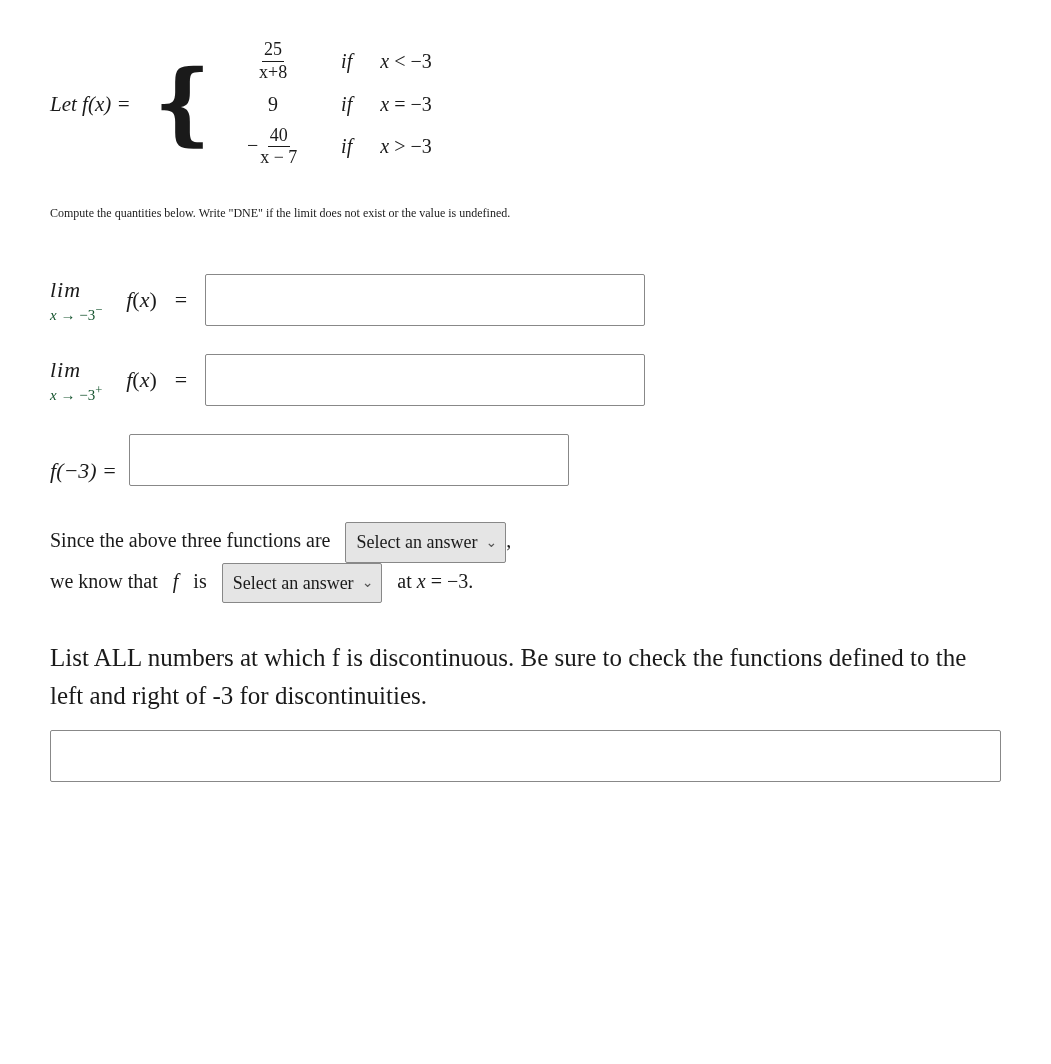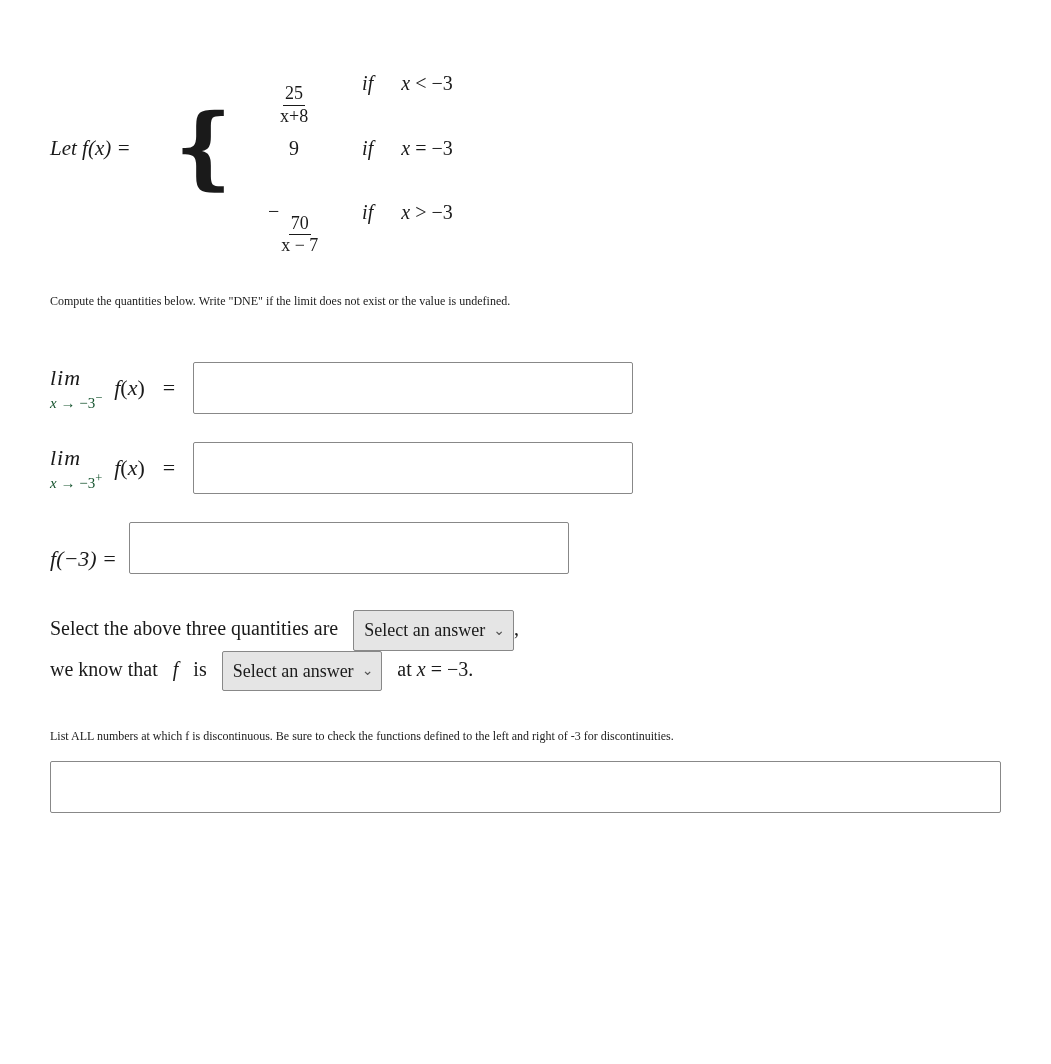--- a/index.html
+++ b/index.html
@@ -21,21 +21,21 @@
     .piecewise-section {
       display: flex;
       align-items: center;
       margin-bottom: 36px;
       gap: 12px;
     }
 
     .let-label {
       font-size: 21px;
       white-space: nowrap;
-      margin-right: 24px;
+      margin-right: 3px;
     }
 
     .brace-container {
       display: flex;
       align-items: center;
       gap: 0;
     }
 
     .big-brace {
       font-size: 90px;
@@ -72,21 +72,20 @@
       font-size: 20px;
       min-width: 100px;
     }
 
     .fraction {
       display: inline-flex;
       flex-direction: column;
       align-items: center;
       vertical-align: middle;
       line-height: 1.1;
-      margin-top: 44px;
     }
 
     .fraction .numerator {
       border-bottom: 1.5px solid #1a1a1a;
       padding: 0 2px 1px 2px;
       font-size: 18px;
     }
 
     .fraction .denominator {
       padding: 1px 2px 0 2px;
@@ -107,21 +106,21 @@
     }
 
     .lim-word {
       font-size: 22px;
       font-style: italic;
       letter-spacing: 1px;
     }
 
     .lim-func {
       font-size: 22px;
-      margin-left: 0;
+      margin-left: 12px;
     }
 
     .equals-mid {
       font-size: 22px;
       margin: 0 6px;
     }
 
     .answer-box {
       border: 1.5px solid #888;
       min-width: 440px;
@@ -162,21 +161,21 @@
       gap: 8px;
       vertical-align: middle;
     }
 
     .select-dropdown .chevron {
       font-size: 14px;
       color: #555;
     }
 
     .list-section {
-      font-size: 12px;
+      font-size: 25px;
       line-height: 1.5;
       margin-bottom: 24px;
     }
 
     .list-answer-box {
       border: 1.5px solid #888;
       min-width: 280px;
       height: 52px;
       background: #fff;
       display: block;
@@ -227,21 +226,21 @@
 
       <div class="case-row">
         <span class="case-expr">9</span>
         <span class="case-if">if</span>
         <span class="case-condition"><em>x</em> = −3</span>
       </div>
 
       <div class="case-row">
         <span class="case-expr">
           −<span class="fraction">
-            <span class="numerator">70</span>
+            <span class="numerator">40</span>
             <span class="denominator">x − 7</span>
           </span>
         </span>
         <span class="case-if">if</span>
         <span class="case-condition"><em>x</em> &gt; −3</span>
       </div>
     </div>
   </div>
 </div>
 
@@ -270,21 +269,21 @@
   <span class="equals-mid">=</span>
   <div class="answer-box"></div>
 </div>
 
 <div class="fx-minus3">
   <span class="fx-label"><em>f</em>(−3) =</span>
   <div class="answer-box"></div>
 </div>
 
 <div class="conclusion-text">
-  <span>Select the above three quantities are</span>
+  <span>Since the above three functions are</span>
   <span>&nbsp;</span>
   <span class="select-dropdown">
     <span>Select an answer</span>
     <span class="chevron">⌄</span>
   </span><span>,</span>
   <br>
   <span>we know that</span>
   <span>&nbsp;</span>
   <em>f</em>
   <span>&nbsp;</span>

